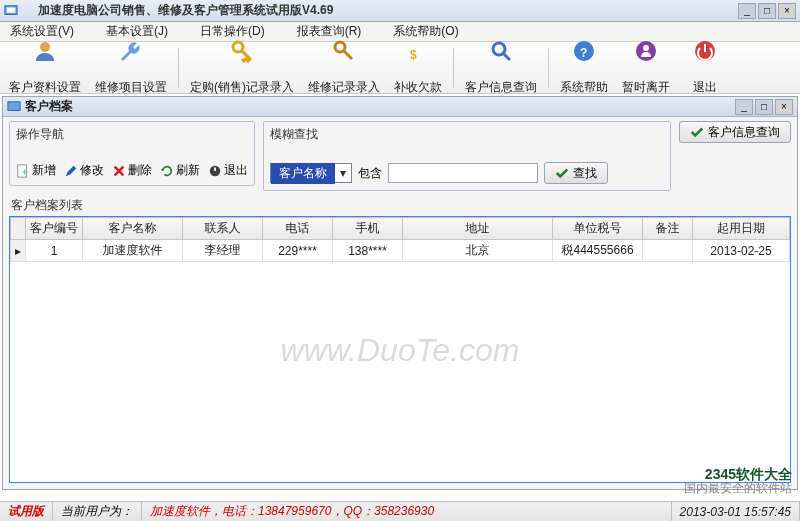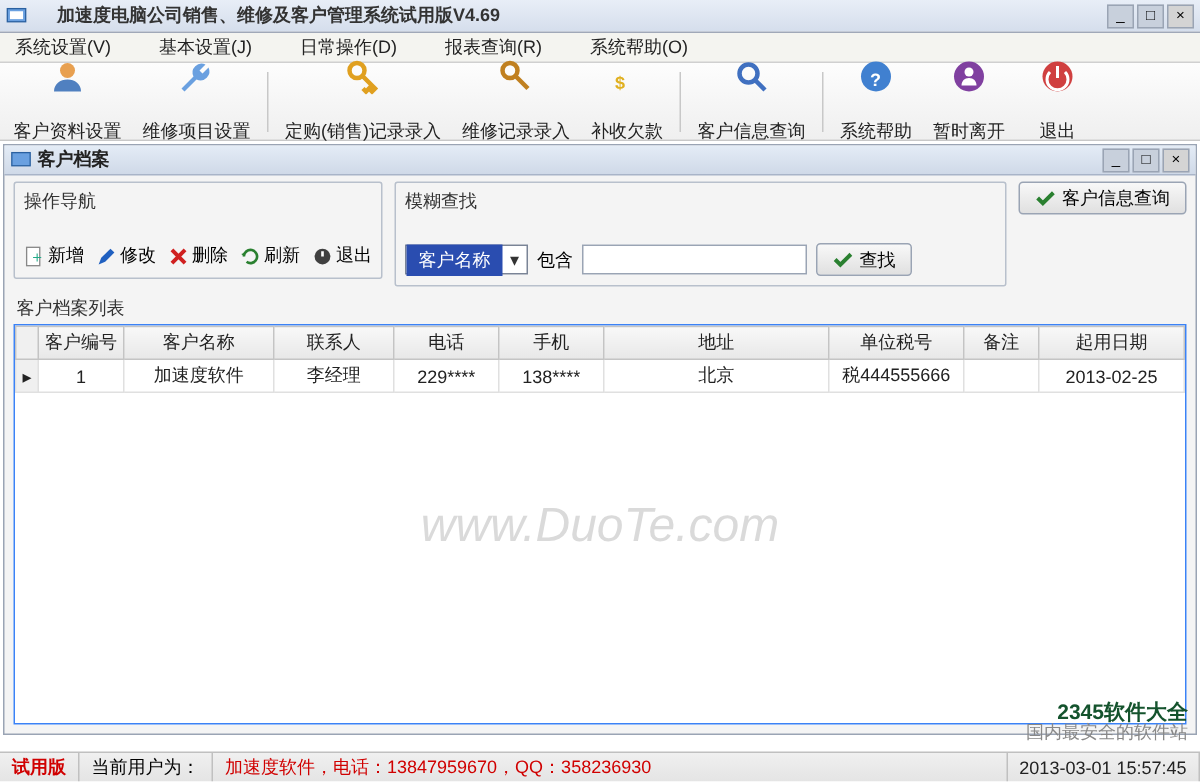--- a/index.html
+++ b/index.html
@@ -45,21 +45,21 @@
 table { border-collapse: collapse; width: 100%; }
 th { background: linear-gradient(#f8f8f8,#e8e8e8); border: 1px solid #c4c4c4; padding: 2px 4px; font-weight: normal; color: #222; white-space: nowrap; }
 td { border: 1px solid #e0e0e0; padding: 2px 4px; color: #222; white-space: nowrap; text-align: center; }
 .row-ind { width: 12px; background: #f0f0f0; }
 
 .watermark { position: absolute; left: 50%; top: 50%; transform: translate(-50%,-50%); font-size: 32px; color: rgba(150,150,150,0.35); font-family: Arial; font-style: italic; pointer-events: none; }
 
 .bottom-logo { position: absolute; right: 8px; bottom: 26px; color: #888; font-size: 11px; text-align: right; line-height: 14px; }
 .bottom-logo .big { font-size: 14px; font-weight: bold; color: #14532d; }
 
-.statusbar { position: absolute; bottom: 0; left: 0; right: 0; height: 20px; background: linear-gradient(#f0f0f0,#e4e4e4); border-top: 1px solid #c0c0c0; display: flex; align-items: center; }
+.statusbar { position: absolute; bottom: 0; left: 0; right: 0; height: 20px; background: linear-gradient(#f0f0f0,#e4e4e4); border-top: 1px solid #c0c0c0; display: flex; align-items: center; font-style: italic; }
 .status-cell { padding: 0 8px; border-right: 1px solid #c0c0c0; height: 100%; display: flex; align-items: center; }
 .trial { color: #d00000; font-weight: bold; }
 .status-center { flex: 1; text-align: right; color: #d00000; }
 .status-right { color: #222; }
 </style>
 </head>
 <body>
 
 <div class="titlebar">
   <span class="app-icon">

